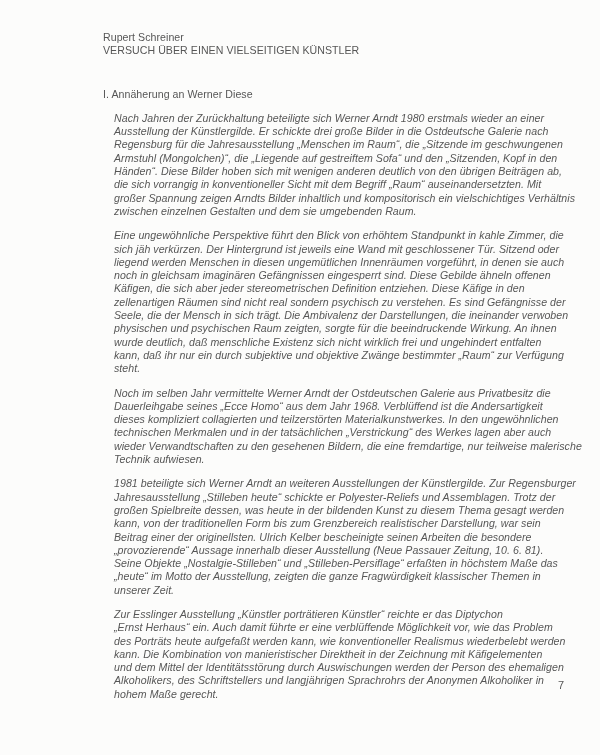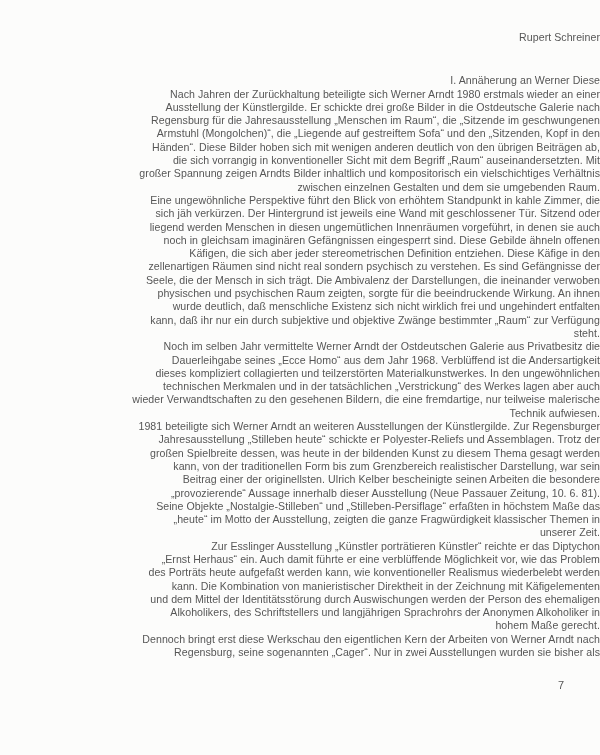--- a/index.html
+++ b/index.html
@@ -8,50 +8,50 @@
     height: 755px;
     background: #fcfcfb;
     position: relative;
     overflow: hidden;
     font-family: "Liberation Sans", sans-serif;
   }
   .page {
     position: absolute;
     inset: 0;
     background: #fcfcfb;
-    text-align: right;
   }
   .text-col {
     position: absolute;
     left: 103px;
     top: 31px;
     width: 497px;
     color: #565656;
     font-size: 10.6px;
     line-height: 13.3px;
     letter-spacing: 0.05px;
   }
   .line { white-space: pre; }
-  .para { white-space: pre; margin: 0; }
+  .para { white-space: pre; margin: 11px; font-style: italic; }
   .header-spacer { height: 30px; }
   .page-number {
     position: absolute;
     left: 558px;
     top: 679px;
     color: #565656;
     font-size: 11px;
     line-height: 13px;
   }
 </style>
 </head>
 <body>
 
 <div class="page">
   <div class="text-col">
     <div class="line">Rupert Schreiner</div>
+    <div class="line">VERSUCH ÜBER EINEN VIELSEITIGEN KÜNSTLER</div>
     <div class="header-spacer"></div>
     <div class="line">I. Annäherung an Werner Diese</div>
     <p class="para">Nach Jahren der Zurückhaltung beteiligte sich Werner Arndt 1980 erstmals wieder an einer
 Ausstellung der Künstlergilde. Er schickte drei große Bilder in die Ostdeutsche Galerie nach
 Regensburg für die Jahresausstellung „Menschen im Raum“, die „Sitzende im geschwungenen
 Armstuhl (Mongolchen)“, die „Liegende auf gestreiftem Sofa“ und den „Sitzenden, Kopf in den
 Händen“. Diese Bilder hoben sich mit wenigen anderen deutlich von den übrigen Beiträgen ab,
 die sich vorrangig in konventioneller Sicht mit dem Begriff „Raum“ auseinandersetzten. Mit
 großer Spannung zeigen Arndts Bilder inhaltlich und kompositorisch ein vielschichtiges Verhältnis
 zwischen einzelnen Gestalten und dem sie umgebenden Raum.</p>
@@ -81,17 +81,15 @@
 Seine Objekte „Nostalgie-Stilleben“ und „Stilleben-Persiflage“ erfaßten in höchstem Maße das
 „heute“ im Motto der Ausstellung, zeigten die ganze Fragwürdigkeit klassischer Themen in
 unserer Zeit.</p>
     <p class="para">Zur Esslinger Ausstellung „Künstler porträtieren Künstler“ reichte er das Diptychon
 „Ernst Herhaus“ ein. Auch damit führte er eine verblüffende Möglichkeit vor, wie das Problem
 des Porträts heute aufgefaßt werden kann, wie konventioneller Realismus wiederbelebt werden
 kann. Die Kombination von manieristischer Direktheit in der Zeichnung mit Käfigelementen
 und dem Mittel der Identitätsstörung durch Auswischungen werden der Person des ehemaligen
 Alkoholikers, des Schriftstellers und langjährigen Sprachrohrs der Anonymen Alkoholiker in
 hohem Maße gerecht.</p>
-    <p class="para">Dennoch bringt erst diese Werkschau den eigentlichen Kern der Arbeiten von Werner Arndt nach
-Regensburg, seine sogenannten „Cager“. Nur in zwei Ausstellungen wurden sie bisher als</p>
   </div>
   <div class="page-number">7</div>
 </div>
 
 </body></html>

